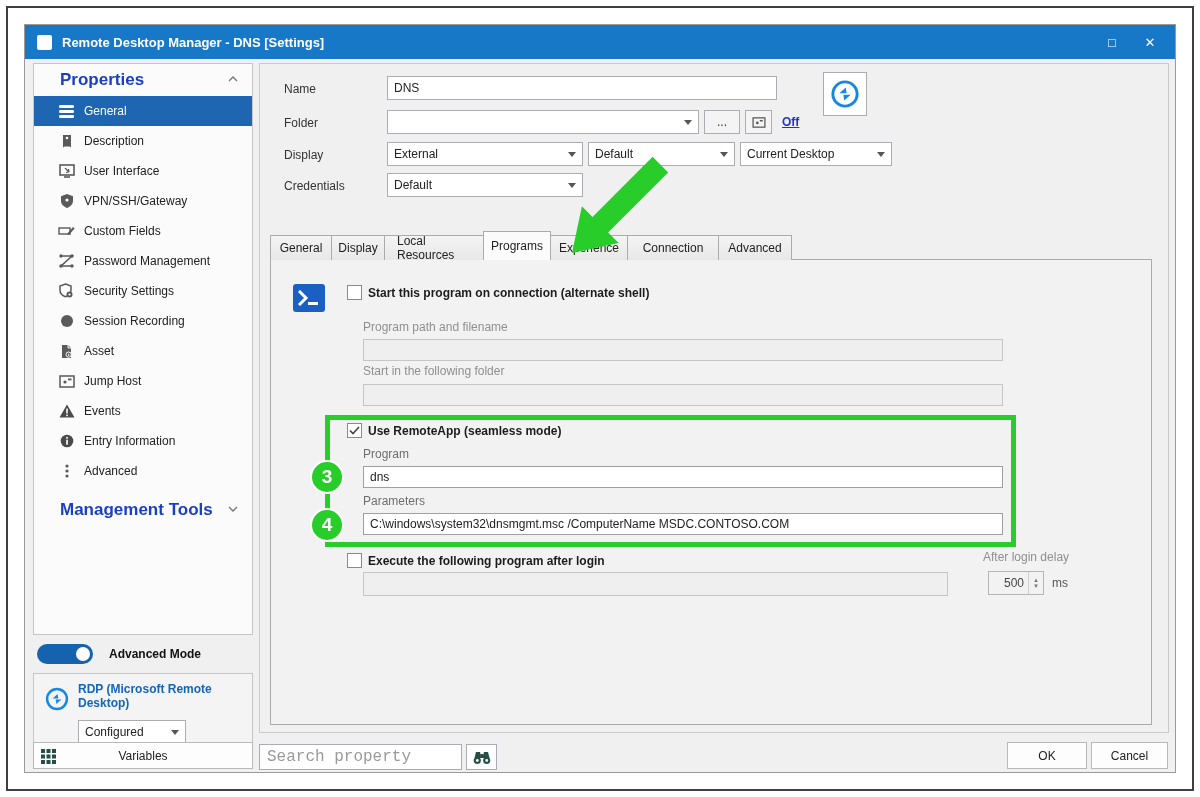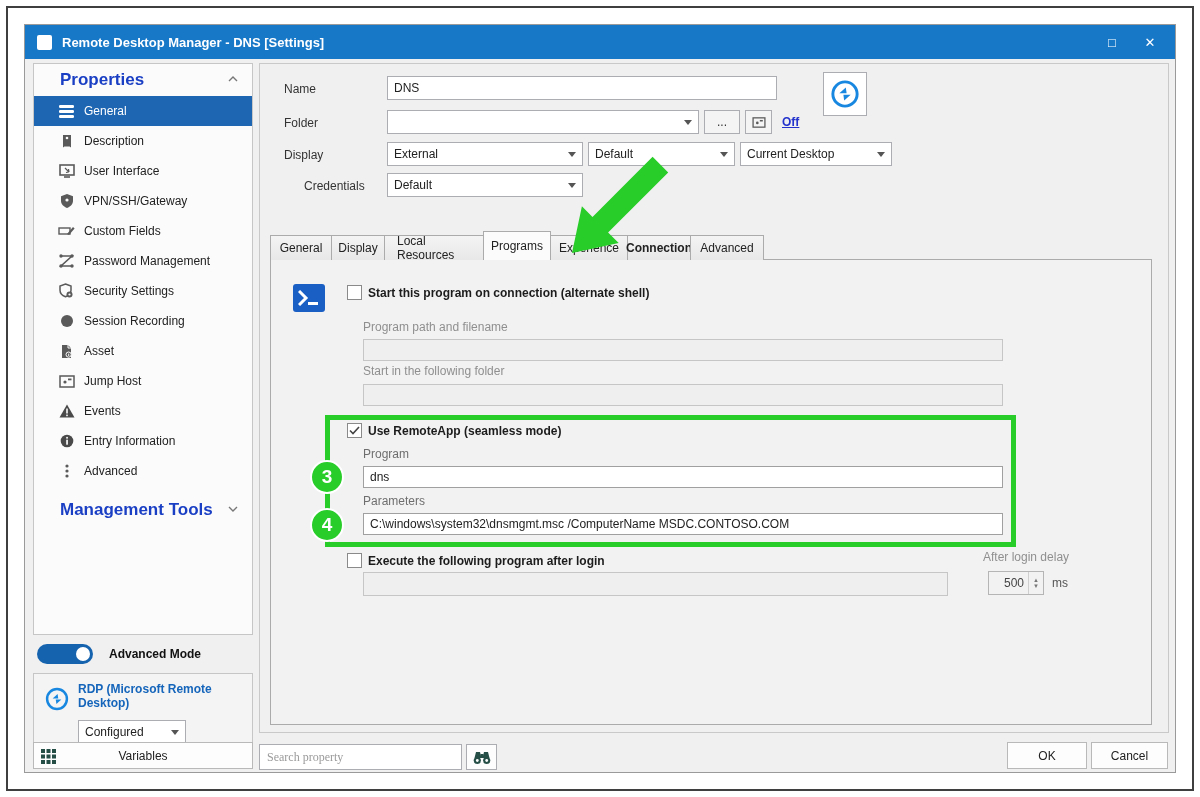--- a/index.html
+++ b/index.html
@@ -47,21 +47,21 @@
   .winput{background:#ffffff;border:1px solid #a0a0a0;box-sizing:border-box;height:22px;font-family:inherit;font-size:12px;padding:0 6px;color:#222;}
   
   .green-box{position:absolute;border:5px solid #29cd29;box-sizing:border-box;z-index:5;}
   .num-circle{position:absolute;width:34px;height:34px;border-radius:50%;background:#29cd29;border:2px solid #ffffff;box-sizing:border-box;color:#ffffff;font-weight:bold;font-size:19px;display:flex;align-items:center;justify-content:center;z-index:6;}
   
   .spinner{display:flex;background:#f2f2f2;border:1px solid #b5b5b5;box-sizing:border-box;height:24px;}
   .spinner .val{flex:1;text-align:right;padding:4px 4px 0 0;color:#444;}
   .spinner .arrows{width:14px;display:flex;flex-direction:column;align-items:center;justify-content:center;color:#777;font-size:6px;line-height:6px;border-left:1px solid #cfcfcf;}
   
   .btn{background:#fdfdfd;border:1px solid #b9b9b9;box-sizing:border-box;display:flex;align-items:center;justify-content:center;font-size:12px;color:#222;cursor:pointer;}
-  .search{background:#ffffff;border:1px solid #abadb3;box-sizing:border-box;font-family:Liberation Serif, serif;font-size:12px;padding:0 7px;color:#222;}
+  .search{background:#ffffff;border:1px solid #abadb3;box-sizing:border-box;font-family:Liberation Mono, monospace;font-size:16px;padding:0 7px;color:#222;}
   .search::placeholder{color:#9a9a9a;}
   .term-icon{background:#1a5fc4;border-radius:3px;display:flex;align-items:center;justify-content:flex-start;}
   svg{display:block;}
 </style>
 </head>
 <body>
 
 <div class="frame"></div>
 
 <div class="window">
@@ -279,37 +279,37 @@
     </div>
     <div class="tselect abs" style="left:328px;top:78px;width:147px;">
       <span>Default</span>
         <span class="caret"></span>
     </div>
     <div class="tselect abs" style="left:480px;top:78px;width:152px;">
       <span>Current Desktop</span>
         <span class="caret"></span>
     </div>
 
-    <span class="flabel abs" style="left:24px;top:115px;margin-left:20px;">Credentials</span>
+    <span class="flabel abs" style="left:24px;top:115px;">Credentials</span>
     <div class="tselect abs" style="left:127px;top:109px;width:196px;">
       <span>Default</span>
         <span class="caret"></span>
     </div>
 
     <svg class="abs" style="left:287px;top:91px;z-index:20;" width="130" height="110" viewBox="0 0 130 110">
       <polygon points="25,98 71.7,88.1 61.1,77.5 121.2,17.4 105.6,1.8 45.5,61.9 34.9,51.3" fill="#29cd29"></polygon>
     </svg>
 
     <div class="tabstrip">
       <div class="tab" style="width:62px;">General</div>
       <div class="tab" style="width:54px;">Display</div>
       <div class="tab" style="width:100px;">Local Resources</div>
       <div class="tab selected" style="width:68px;">Programs</div>
       <div class="tab" style="width:78px;">Experience</div>
-      <div class="tab" style="width:64px;font-weight:bold;">Connection</div>
+      <div class="tab" style="width:92px;">Connection</div>
       <div class="tab" style="width:74px;">Advanced</div>
     </div>
 
     <div class="tabcontent">
 
       <span class="term-icon abs" style="left:22px;top:24px;width:32px;height:28px;">
         <svg width="22" height="16" viewBox="0 0 22 16" style="margin-left:5px;">
             <path d="M1 1l7 7-7 7" fill="none" stroke="#fff" stroke-width="3"></path>
             <rect x="10" y="12" width="10" height="3" fill="#fff"></rect>
           </svg>

